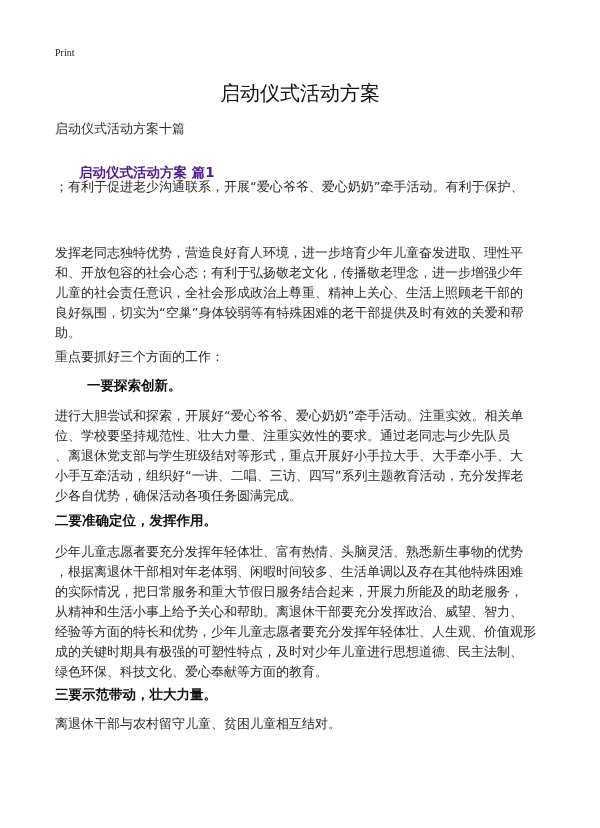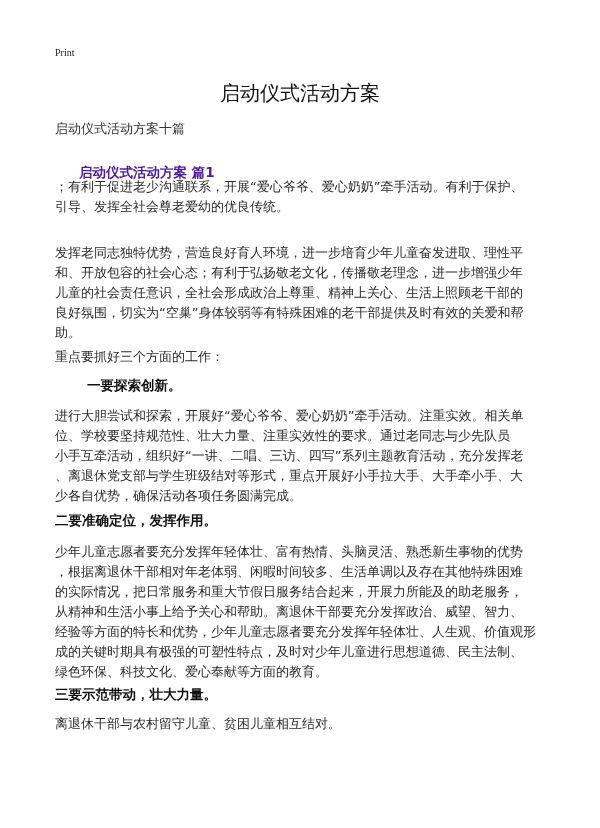--- a/index.html
+++ b/index.html
@@ -16,42 +16,41 @@
 </head>
 <body>
 
 <div class="print">Print</div>
 <div class="title">启动仪式活动方案</div>
 <div class="subtitle">启动仪式活动方案十篇</div>
 <div class="h-main">启动仪式活动方案 篇1</div>
 
 <div class="para" style="top:177px;">
   <span class="line">；有利于促进老少沟通联系，开展“爱心爷爷、爱心奶奶”牵手活动。有利于保护、</span>
-  <span class="line">引导、发挥全社会尊老爱幼的优良传统。</span>
 </div>
 
 <div class="para" style="top:243px;">
   <span class="line">发挥老同志独特优势，营造良好育人环境，进一步培育少年儿童奋发进取、理性平</span>
   <span class="line">和、开放包容的社会心态；有利于弘扬敬老文化，传播敬老理念，进一步增强少年</span>
   <span class="line">儿童的社会责任意识，全社会形成政治上尊重、精神上关心、生活上照顾老干部的</span>
   <span class="line">良好氛围，切实为“空巢”身体较弱等有特殊困难的老干部提供及时有效的关爱和帮</span>
   <span class="line">助。</span>
 </div>
 
 <div class="para" style="top:347px;">
   <span class="line">重点要抓好三个方面的工作：</span>
 </div>
 
 <div class="h-sec" style="top:377px;margin-left:32px;">一要探索创新。</div>
 
 <div class="para" style="top:406px;">
   <span class="line">进行大胆尝试和探索，开展好“爱心爷爷、爱心奶奶”牵手活动。注重实效。相关单</span>
   <span class="line">位、学校要坚持规范性、壮大力量、注重实效性的要求。通过老同志与少先队员</span>
+  <span class="line">、离退休党支部与学生班级结对等形式，重点开展好小手拉大手、大手牵小手、大</span>
   <span class="line">小手互牵活动，组织好“一讲、二唱、三访、四写”系列主题教育活动，充分发挥老</span>
-  <span class="line">、离退休党支部与学生班级结对等形式，重点开展好小手拉大手、大手牵小手、大</span>
   <span class="line">少各自优势，确保活动各项任务圆满完成。</span>
 </div>
 
 <div class="h-sec" style="top:512px;">二要准确定位，发挥作用。</div>
 
 <div class="para" style="top:542px;">
   <span class="line">少年儿童志愿者要充分发挥年轻体壮、富有热情、头脑灵活、熟悉新生事物的优势</span>
   <span class="line">，根据离退休干部相对年老体弱、闲暇时间较多、生活单调以及存在其他特殊困难</span>
   <span class="line">的实际情况，把日常服务和重大节假日服务结合起来，开展力所能及的助老服务，</span>
   <span class="line">从精神和生活小事上给予关心和帮助。离退休干部要充分发挥政治、威望、智力、</span>

